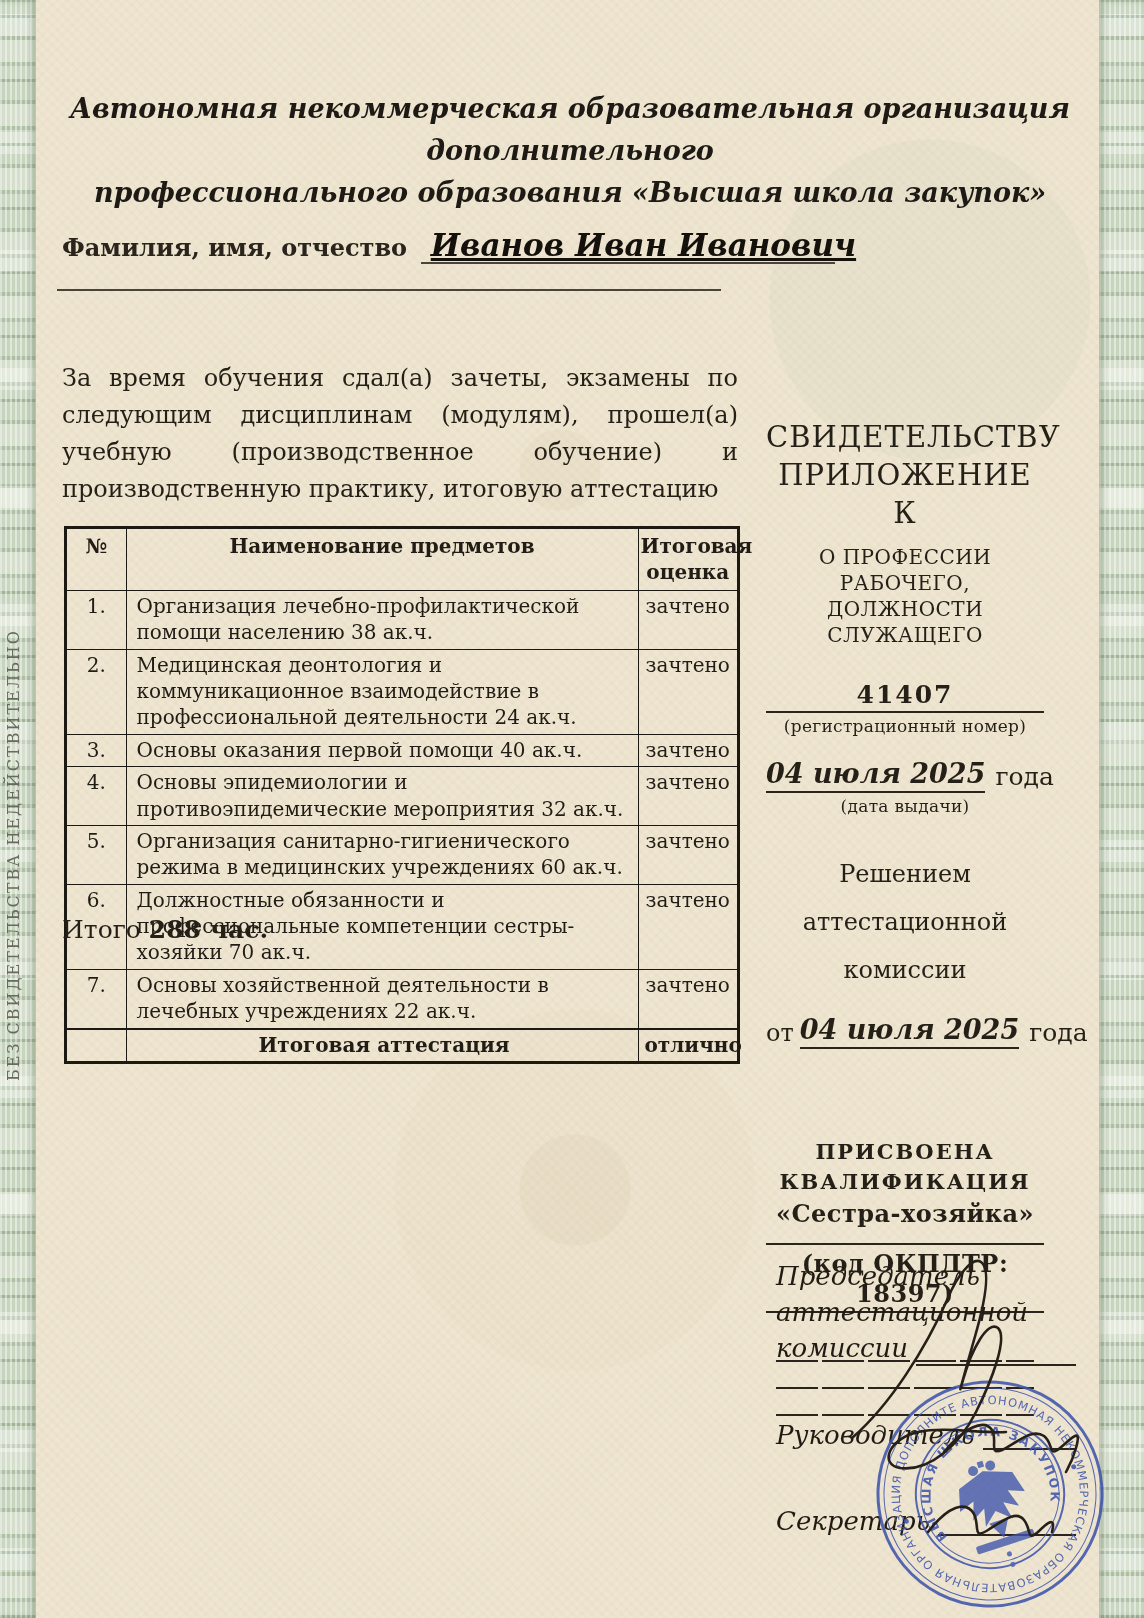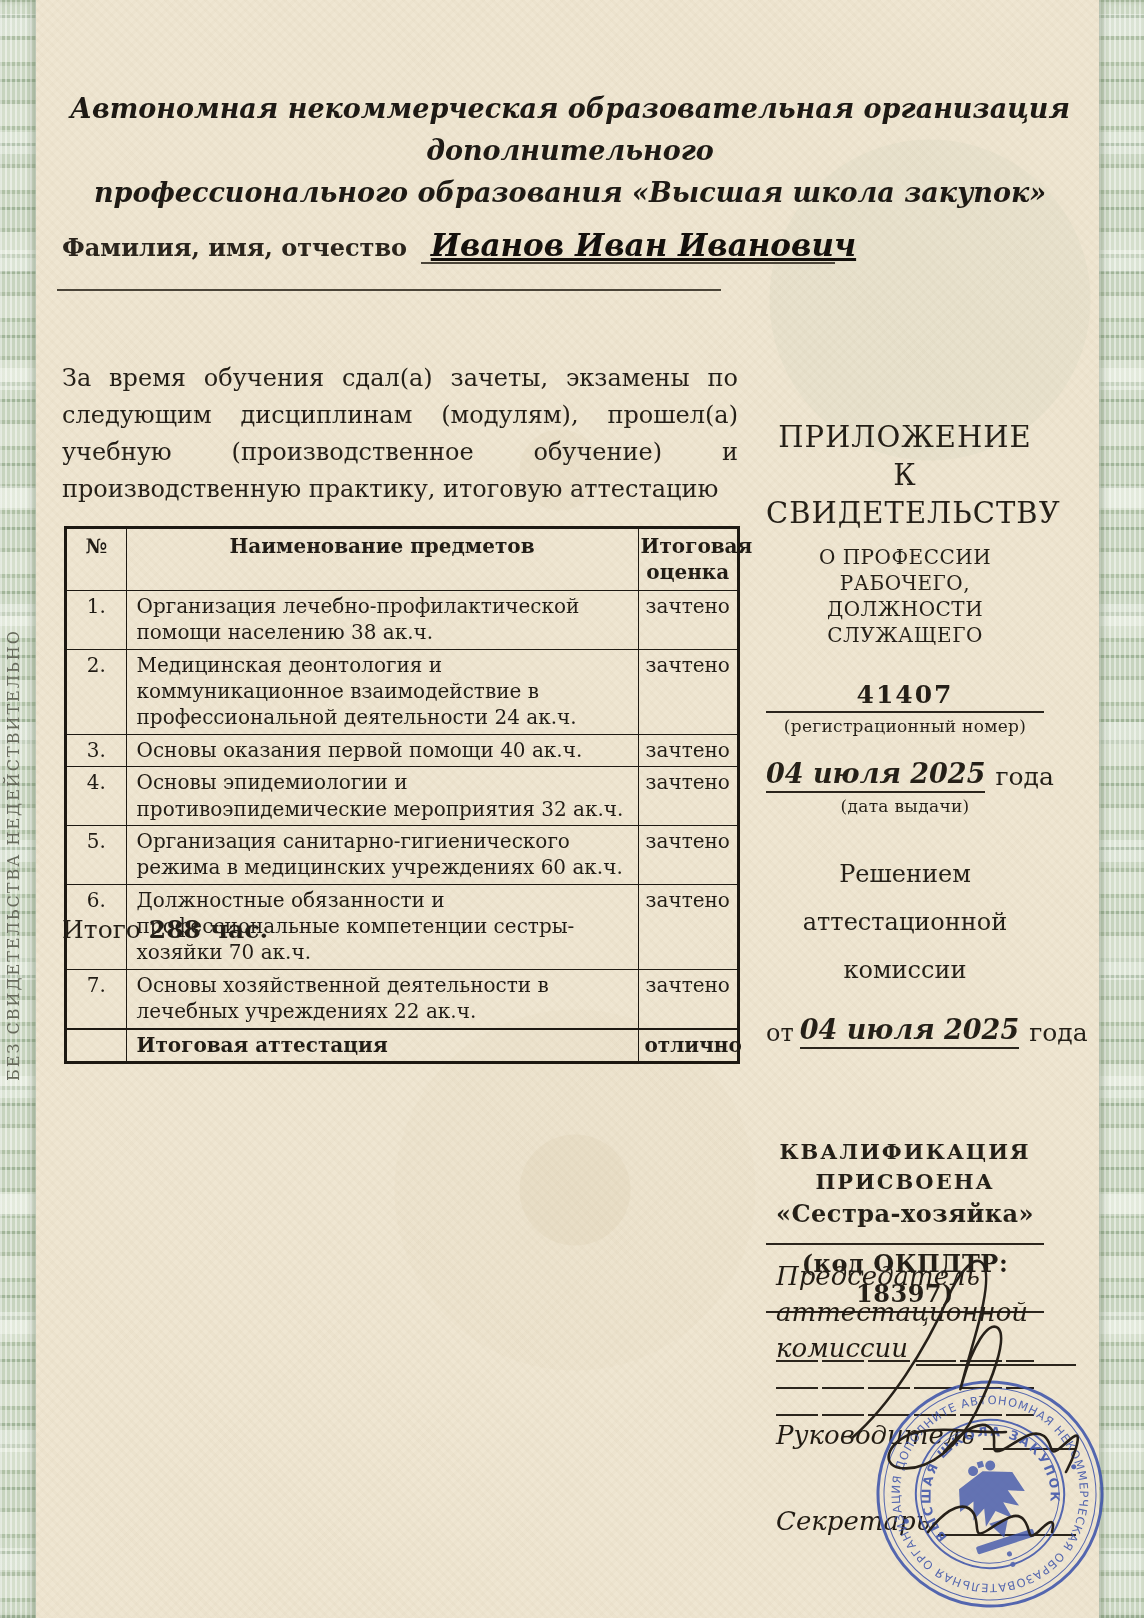--- a/index.html
+++ b/index.html
@@ -92,21 +92,21 @@
   .subjects col.c-gr{width:100px;}
   .subjects th,.subjects td{
     border:1.5px solid #1c1812;
     vertical-align:top;
     padding:2px 6px 3px 6px;
   }
   .subjects th{font-weight:bold;text-align:center;padding:4px 2px;}
   .subjects td.num{text-align:center;}
   .subjects td.grade{text-align:center;}
   .subjects td.subject{text-align:left;padding-left:10px;margin-left:12px;}
-  .subjects tr.final td{border-top:2.5px solid #1c1812;font-weight:bold;}
+  .subjects tr.final td{border-top:2.5px solid #1c1812;font-weight:bold;text-align:center;}
   .subjects{border:2.5px solid #1c1812;outline:0.5px solid #1c1812;}
 
   .total-row{
     position:absolute;left:62px;top:915px;
     font-size:25px;color:#241f17;
   }
   .total-row b{font-weight:bold;}
 
   
   .rcol{
@@ -250,22 +250,22 @@
   </tbody>
     </table>
 
   <div class="total-row">
     <span>Итого</span>
     <b>288 час.</b>
   </div>
 
   <div class="rcol">
     <div class="r-title">
+      <div>СВИДЕТЕЛЬСТВУ</div>
       <div>ПРИЛОЖЕНИЕ К</div>
-      <div>СВИДЕТЕЛЬСТВУ</div>
     </div>
     <div class="r-subtitle">О ПРОФЕССИИ РАБОЧЕГО, ДОЛЖНОСТИ СЛУЖАЩЕГО</div>
 
     <div class="reg-block">
       <span class="reg-number">41407</span>
       <div class="small-caption">(регистрационный номер)</div>
     </div>
 
     <div class="date-block">
       <div class="date-flex">
@@ -281,22 +281,22 @@
       <div>комиссии</div>
     </div>
 
     <div class="from-row">
       <span class="from-label">от</span>
       <span class="from-date">04 июля 2025</span>
       <span class="date-suffix">года</span>
     </div>
 
     <div class="qual">
+      <div>ПРИСВОЕНА</div>
       <div>КВАЛИФИКАЦИЯ</div>
-      <div>ПРИСВОЕНА</div>
       <span class="qual-value">«Сестра-хозяйка»</span>
       <span class="qual-code">(код ОКПДТР: 18397)</span>
     </div>
 
     <div class="blank-lines">
       <div class="blank-line"></div>
       <div class="blank-line"></div>
       <div class="blank-line"></div>
     </div>
   </div>

